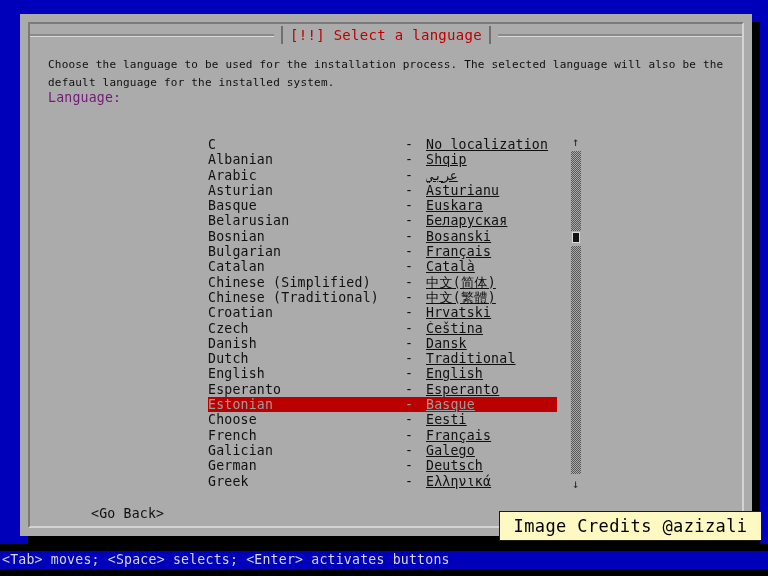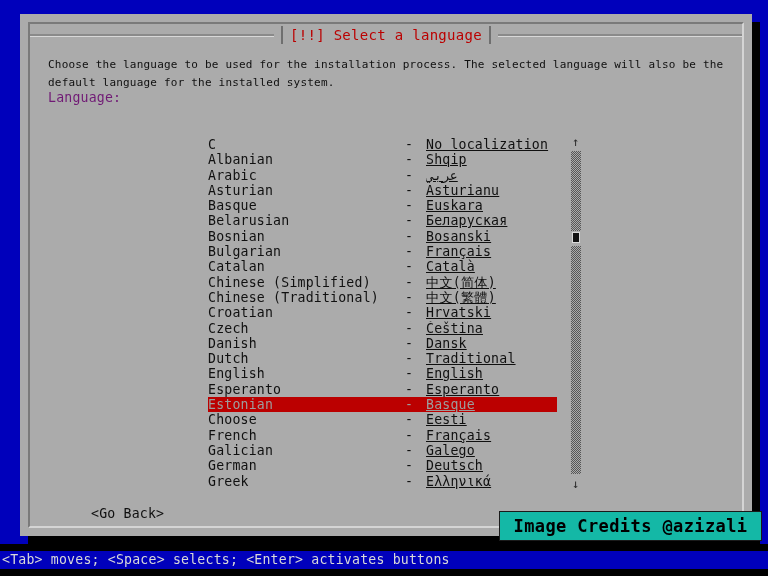--- a/index.html
+++ b/index.html
@@ -192,29 +192,29 @@
     margin-left: 9px;
   }
 
   
   #watermark {
     position: absolute;
     left: 479px;
     top: 497px;
     width: 263px;
     height: 30px;
-    background: #14b8a6;
+    background: #fef9c3;
     border: 1px solid #1a1a1a;
     box-sizing: border-box;
     display: flex;
     align-items: center;
     justify-content: center;
     color: #000000;
     font-size: 17px;
-    font-weight: bold;
+    font-weight: normal;
     letter-spacing: 0.4px;
     white-space: nowrap;
     text-align: center;
   }
 
   
   #black-gap {
     position: absolute;
     left: 0;
     top: 544px;

